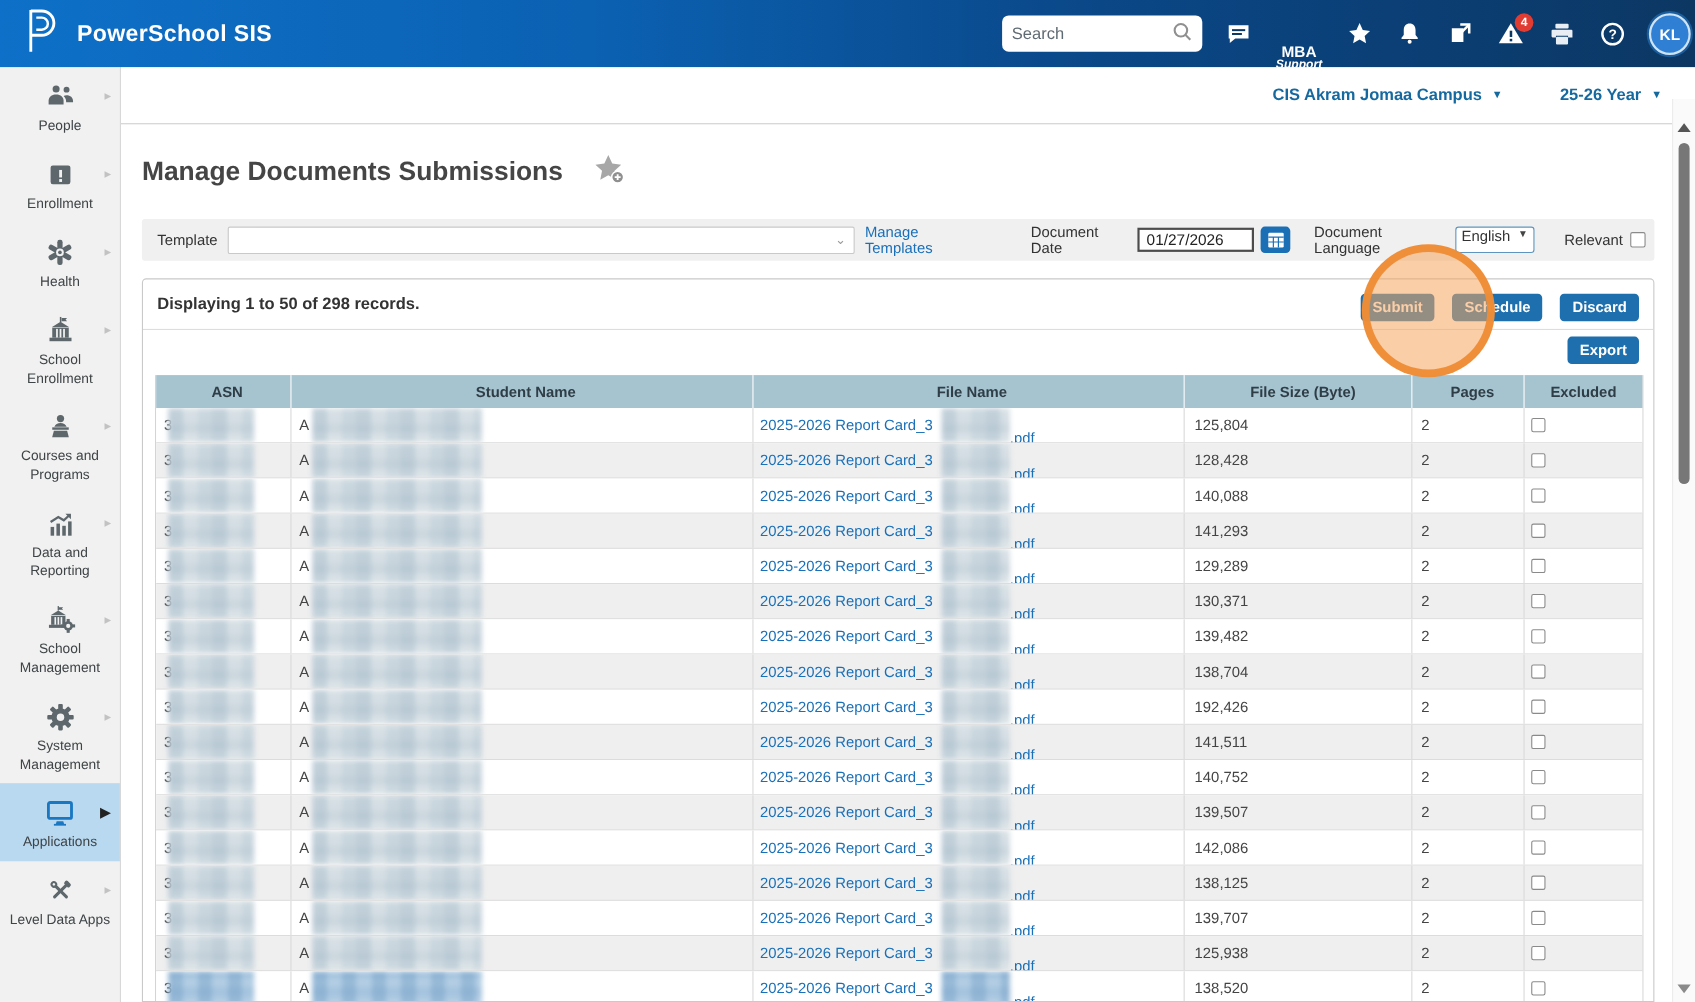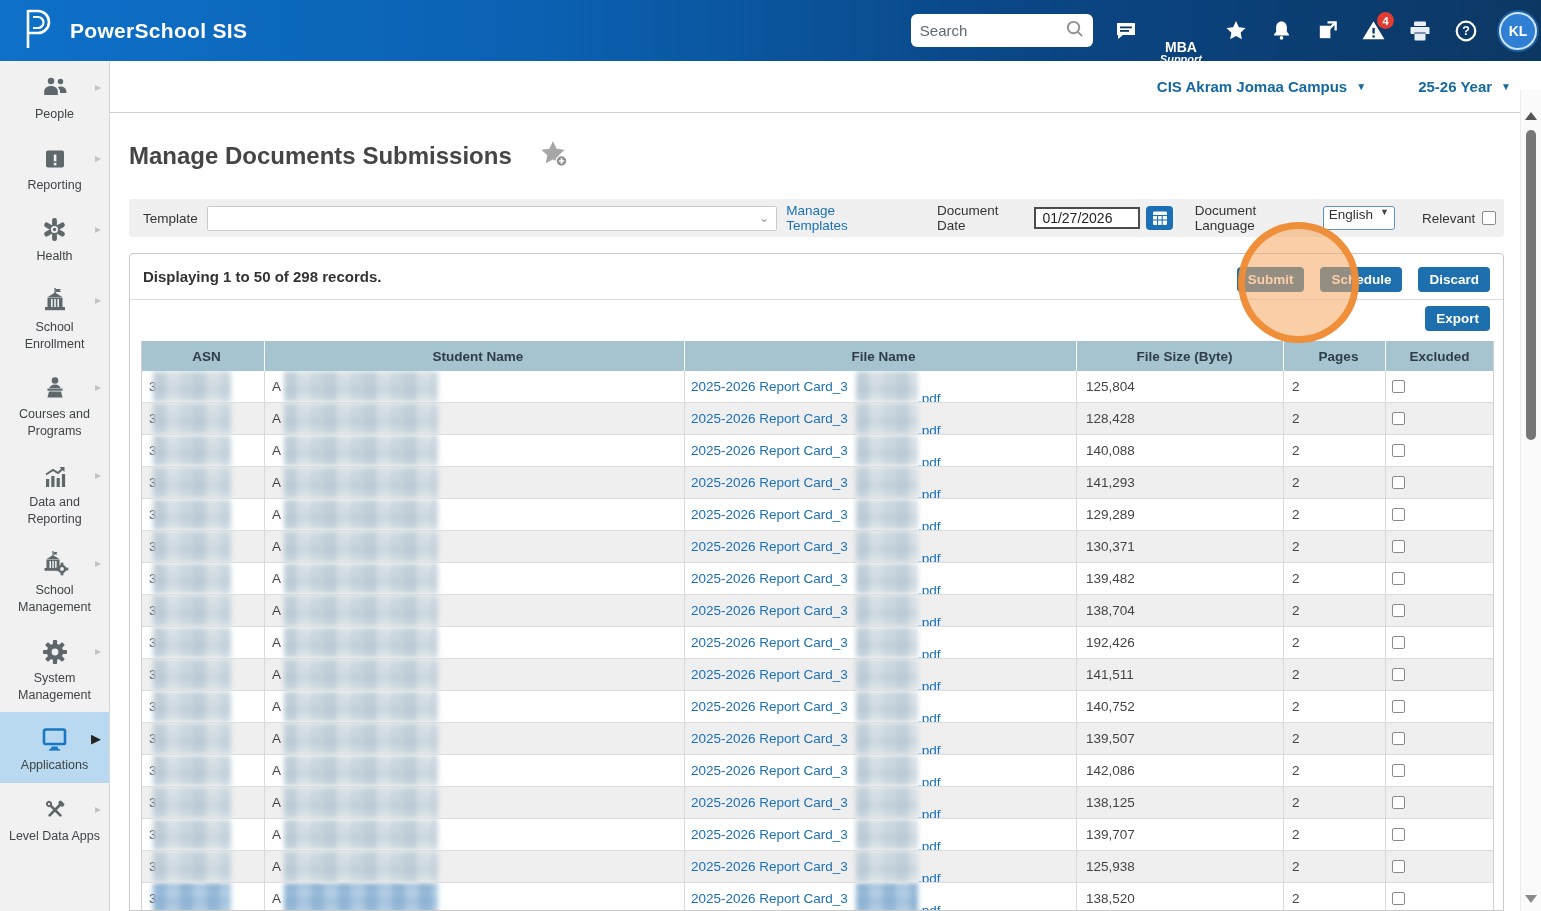--- a/index.html
+++ b/index.html
@@ -217,21 +217,21 @@
   </div>
 
   <div class="side-item">
     <div class="ic">
       <svg width="24" height="24" viewBox="0 0 24 24">
           <rect x="3" y="3.5" width="18" height="17" rx="2"></rect>
           <rect x="10.8" y="7.5" width="2.6" height="6.8" fill="#f1f1f1"></rect>
           <rect x="10.8" y="15.8" width="2.6" height="2.6" fill="#f1f1f1"></rect>
         </svg>
     </div>
-    <div>Reporting</div>
+    <div>Enrollment</div>
     <span class="chev">▸</span>
   </div>
 
   <div class="side-item">
     <div class="ic">
       <svg width="25" height="25" viewBox="0 0 24 24">
           <g transform="translate(12,12)">
             <rect x="-2.3" y="-11" width="4.6" height="22" rx="2"></rect>
             <g transform="rotate(60)">
               <rect x="-2.3" y="-11" width="4.6" height="22" rx="2"></rect>

